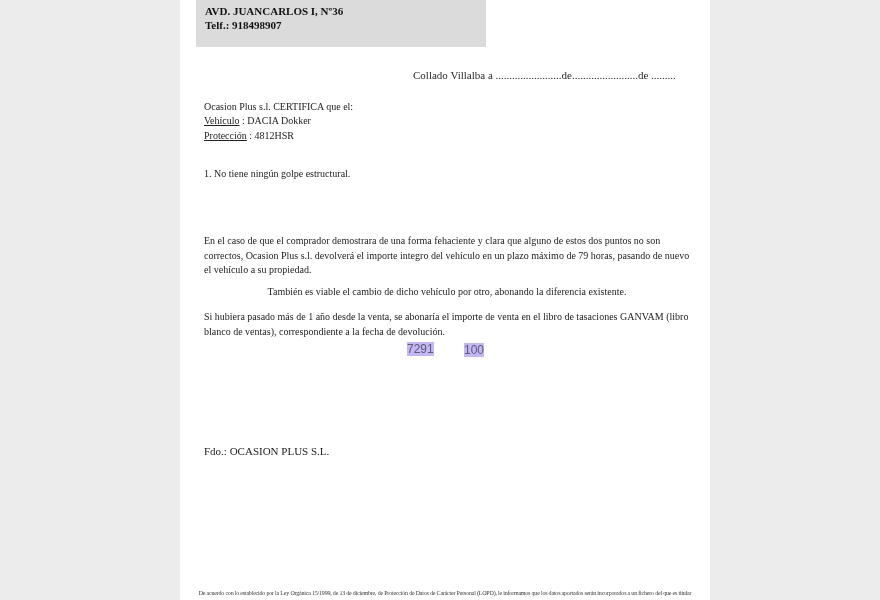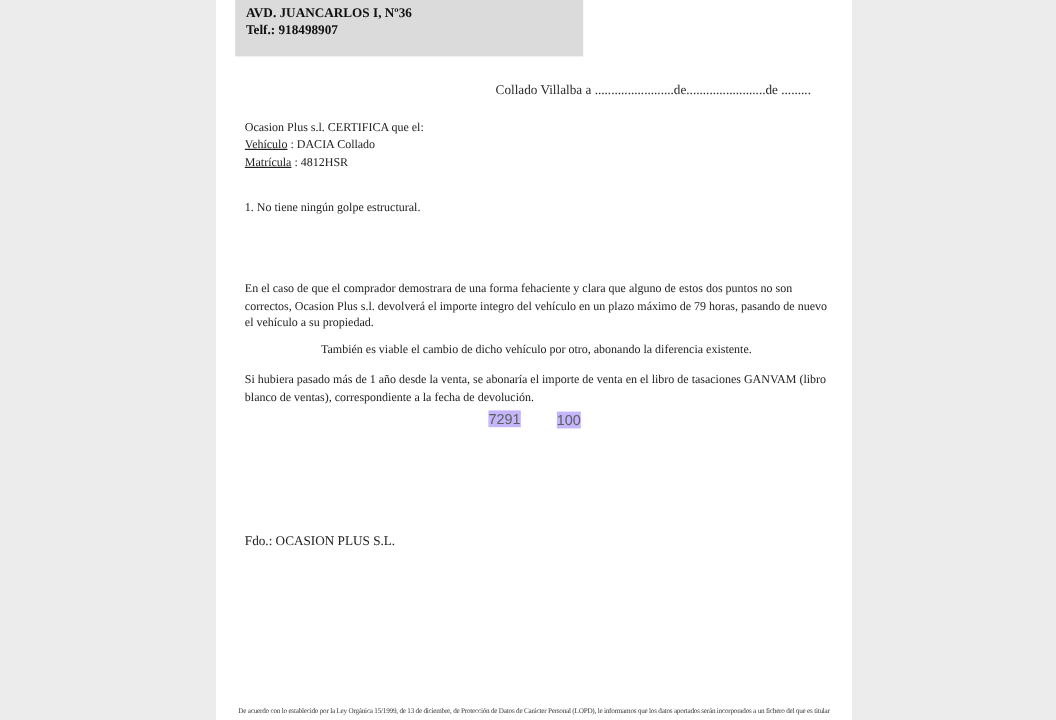--- a/index.html
+++ b/index.html
@@ -72,25 +72,25 @@
     <div>AVD. JUANCARLOS I, Nº36</div>
     <div>Telf.: 918498907</div>
   </div>
 
   <div class="abs dateline">Collado Villalba a ........................de........................de .........</div>
 
   <div class="abs bodytext certline">Ocasion Plus s.l. CERTIFICA que el:</div>
 
   <div class="abs bodytext vehline">
     <span class="lbl-underline">Vehículo</span>
-    <span>: DACIA Collado</span>
+    <span>: DACIA Dokker</span>
   </div>
 
   <div class="abs bodytext platline">
-    <span class="lbl-underline">Matrícula</span>
+    <span class="lbl-underline">Protección</span>
     <span>: 4812HSR</span>
   </div>
 
   <div class="abs bodytext point1">1. No tiene ningún golpe estructural.</div>
 
   <div class="abs bodytext para1">En el caso de que el comprador demostrara de una forma fehaciente y clara que alguno de estos dos puntos no son correctos, Ocasion Plus s.l. devolverá el importe integro del vehículo en un plazo máximo de 79 horas, pasando de nuevo el vehículo a su propiedad.</div>
   <div class="abs bodytext para2">También es viable el cambio de dicho vehículo por otro, abonando la diferencia existente.</div>
   <div class="abs bodytext para3">Si hubiera pasado más de 1 año desde la venta, se abonaría el importe de venta en el libro de tasaciones GANVAM (libro blanco de ventas), correspondiente a la fecha de devolución.</div>
 
   <div class="abs overlay-num num1">7291</div>

